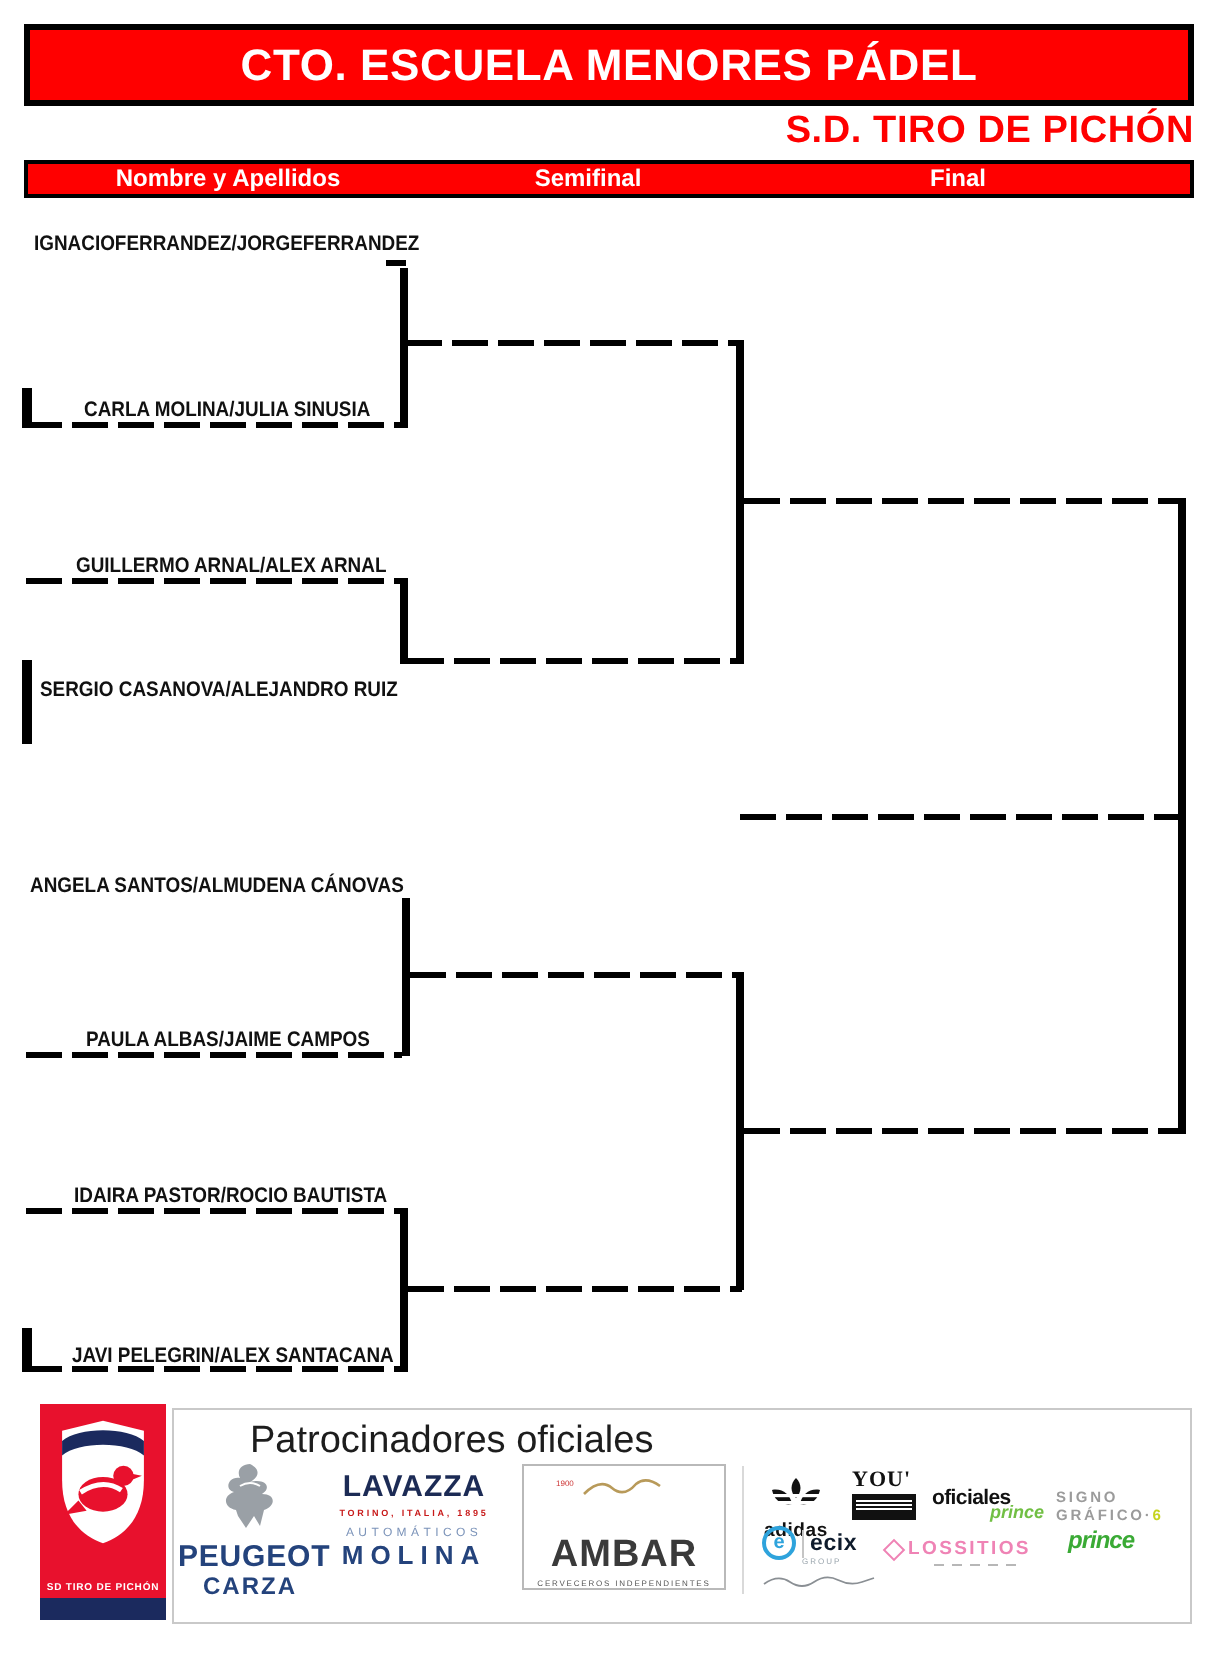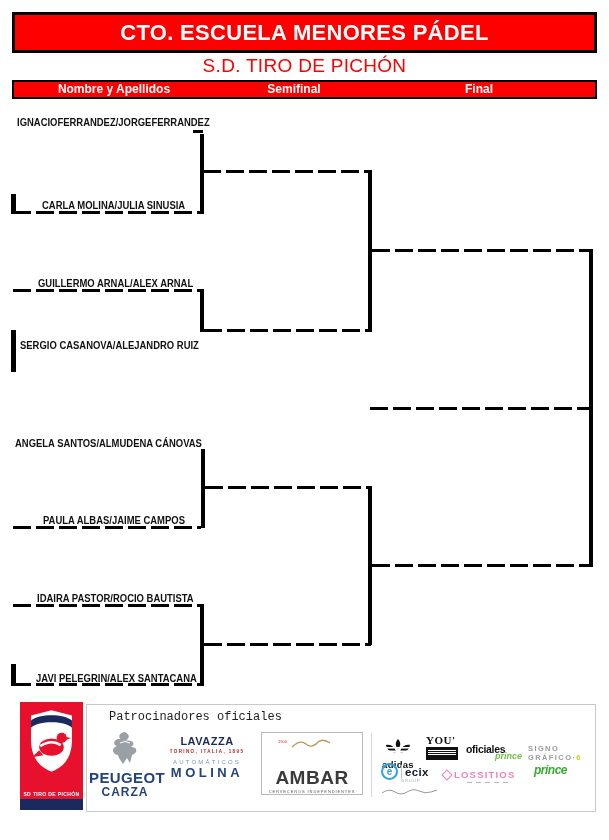--- a/index.html
+++ b/index.html
@@ -5,22 +5,22 @@
   html,body { margin:0; padding:0; background:#fff; }
   .page { position:relative; width:609px; height:840px; background:#fff;
           font-family:"Liberation Sans", sans-serif; overflow:hidden; }
 
   
   .banner { position:absolute; left:12px; top:12px; width:579px; height:35px;
             background:#ff0000; border:3px solid #000; display:flex;
             align-items:center; justify-content:center; }
   .banner span { color:#fff; font-size:22px; font-weight:bold; letter-spacing:.3px; white-space:nowrap; }
   .subtitle { position:absolute; left:12px; top:52px; width:585px; height:28px;
-              line-height:28px; text-align:center; color:#ff0000;
-              font-size:19px; font-weight:normal; letter-spacing:.3px; }
+              line-height:28px; text-align:right; color:#ff0000;
+              font-size:19px; font-weight:bold; letter-spacing:.3px; }
   .colheader { position:absolute; left:12px; top:80px; width:581px; height:15px;
                background:#ff0000; border:2px solid #000; }
   .colheader span { position:absolute; top:0; line-height:15px; color:#fff;
                     font-size:12px; font-weight:bold; text-align:center; white-space:nowrap; }
   .col1 { left:0;   width:200px; }
   .col2 { left:180px; width:200px; }
   .col3 { left:370px; width:190px; }
 
   
   .team { position:absolute; font-size:10.5px; font-weight:bold; color:#111;
@@ -34,28 +34,28 @@
   
   .club-card { position:absolute; left:20px; top:702px; width:63px; height:108px;
                background:#e8112d; }
   .club-card svg { position:absolute; left:9px; top:7px; }
   .club-name { position:absolute; left:0; bottom:13px; width:100%; text-align:center;
                color:#fff; font-size:5px; font-weight:bold; letter-spacing:.4px; }
   .club-strip { position:absolute; left:0; bottom:0; width:100%; height:11px; background:#1b2a5e; }
 
   .sponsor-box { position:absolute; left:86px; top:704px; width:508px; height:106px;
                  border:1px solid #c9c9c9; background:#fff; }
-  .sp-title { position:absolute; left:22px; top:5px; font-size:12px; color:#1d1d1d;font-family:Liberation Mono, monospace; }
+  .sp-title { position:absolute; left:38px; top:5px; font-size:19px; color:#1d1d1d; }
 
   .sp-peugeot { position:absolute; left:2px; top:26px; width:72px; text-align:center; }
   .sp-peugeot .l1 { font-size:15px; font-weight:bold; color:#24437c; letter-spacing:.4px; margin-top:-2px; }
   .sp-peugeot .l2 { font-size:12px; font-weight:bold; color:#24437c; letter-spacing:1px; margin-top:-1px; }
 
   .sp-lavazza { position:absolute; left:76px; top:30px; width:88px; text-align:center; }
-  .sp-lavazza .name { font-size:11px; font-weight:bold; color:#1c2b55; letter-spacing:.5px; }
+  .sp-lavazza .name { font-size:15px; font-weight:bold; color:#1c2b55; letter-spacing:.5px; }
   .sp-lavazza .tag  { font-size:4.5px; font-weight:bold; color:#c81a1a; letter-spacing:1.4px; margin-top:2px; }
   .sp-lavazza .aut  { font-size:6px; color:#7b93b9; letter-spacing:2.2px; margin-top:5px; }
   .sp-lavazza .rog  { font-size:13px; font-weight:bold; color:#24437c; letter-spacing:3.5px; margin-top:0px; }
 
   .sp-ambar { position:absolute; left:174px; top:27px; width:100px; height:61px;
               border:1px solid #b9b9b9; text-align:center; }
   .sp-ambar .year { position:absolute; left:16px; top:6px; font-size:4px; color:#c33; }
   .sp-ambar .name { margin-top:35px; font-size:19px; font-weight:bold; color:#3a3a3a; letter-spacing:.5px; line-height:19px; }
   .sp-ambar .tag  { font-size:4px; color:#555; letter-spacing:.9px; margin-top:2px; }
   .sp-ambar svg   { position:absolute; left:28px; top:4px; }

